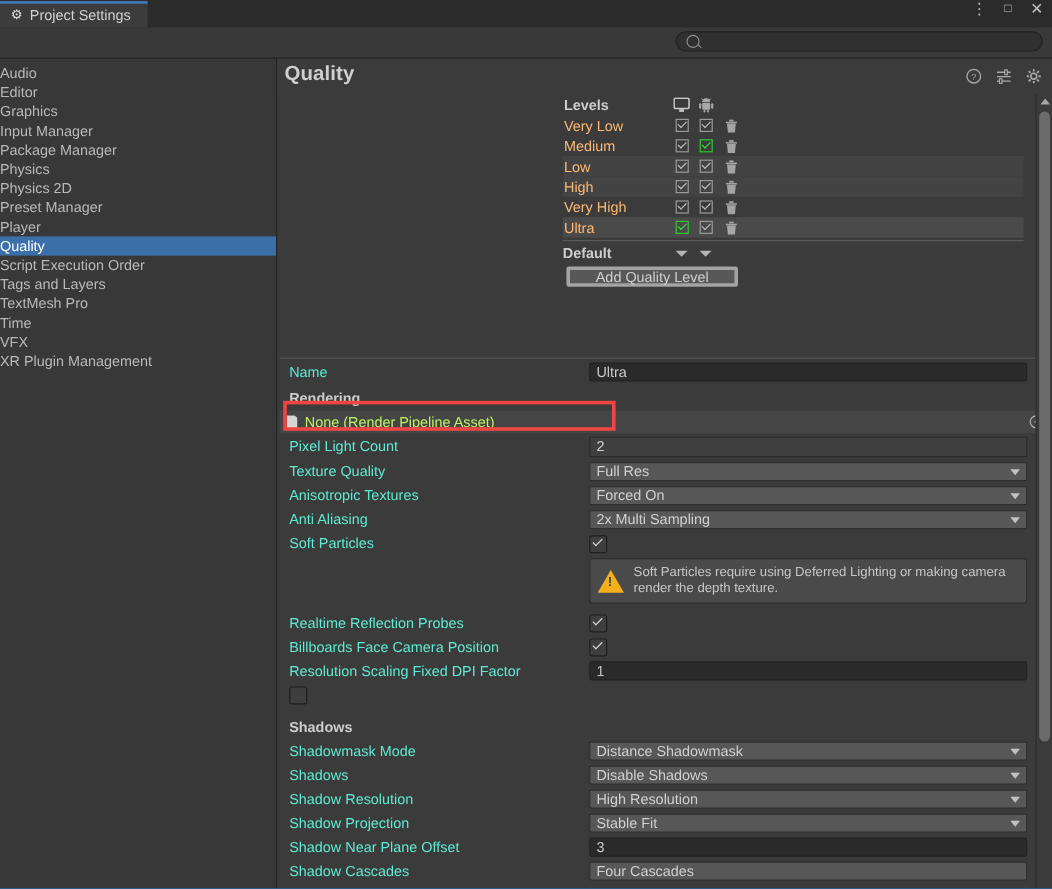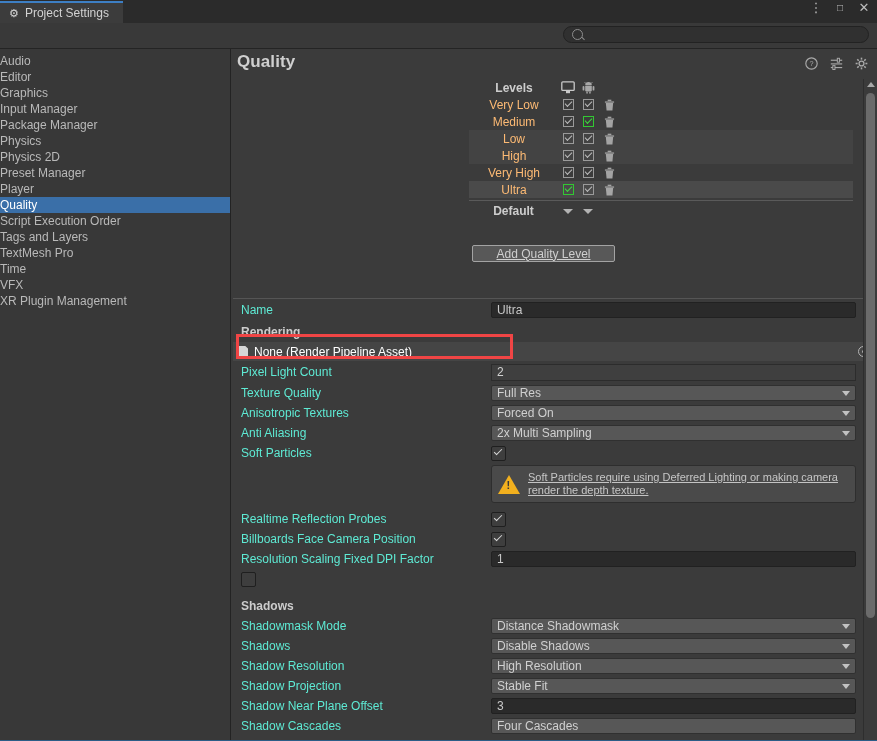--- a/index.html
+++ b/index.html
@@ -183,21 +183,20 @@
     top: 30px; bottom: 0;
     overflow: hidden;
   }
 
   
   .levels {
     position: absolute;
     left: 238px;
     top: 0px;
     width: 384px;
-    text-align: center;
   }
   .lev-row {
     height: 17px;
     display: flex;
     align-items: center;
     position: relative;
   }
   .lev-row .lbl {
     width: 89px;
     font-size: 12px;
@@ -253,35 +252,34 @@
     font-size: 12px;
   }
   .caret {
     width: 0; height: 0;
     border-left: 5px solid transparent;
     border-right: 5px solid transparent;
     border-top: 5px solid #b3b3b3;
     cursor: default;
   }
   .addbtn {
-    margin-top: 24px;
+    margin-top: 1px;
     margin-left: 3px;
     width: 143px;
     height: 17px;
     background: #585858;
-    border: 1px solid #a3a3a3;
+    border: 3px solid #a3a3a3;
     border-radius: 2px;
     color: #cfcfcf;
     font-size: 12px;
     display: flex;
     align-items: center;
     justify-content: center;
     box-sizing: border-box;
     cursor: default;
-    text-decoration: underline;
   }
 
   
   .settings {
     position: absolute;
     left: 0; right: 0;
     top: 219px;
   }
   .hsep {
     border-top: 1px solid #555;
@@ -371,21 +369,21 @@
     position: relative;
     cursor: default;
   }
   .objrow .docicon {
     width: 9px; height: 11px;
     background: #d6d6d6;
     margin-right: 6px;
     flex: none;
     clip-path: polygon(0 0, 70% 0, 100% 22%, 100% 100%, 0 100%);
   }
-  .objrow .otxt { font-size: 12px; color: #ffffff; }
+  .objrow .otxt { font-size: 12px; color: #bef264; }
   .objrow .circ {
     position: absolute;
     right: 6px;
     width: 11px; height: 11px;
     border: 1.2px solid #b4b4b4;
     border-radius: 50%;
     box-sizing: border-box;
   }
   .objrow .circ::after {
     content: "";
@@ -425,21 +423,20 @@
     margin-top: 2px;
     width: 365px;
     min-height: 38px;
     background: #4a4a4a;
     border: 1px solid #2e2e2e;
     border-radius: 3px;
     box-sizing: border-box;
     display: flex;
     align-items: center;
     padding: 4px 6px;
-    text-decoration: underline;
   }
   .warn-tri {
     width: 0; height: 0;
     border-left: 11px solid transparent;
     border-right: 11px solid transparent;
     border-bottom: 19px solid #f2b01e;
     position: relative;
     flex: none;
     margin-right: 8px;
   }

